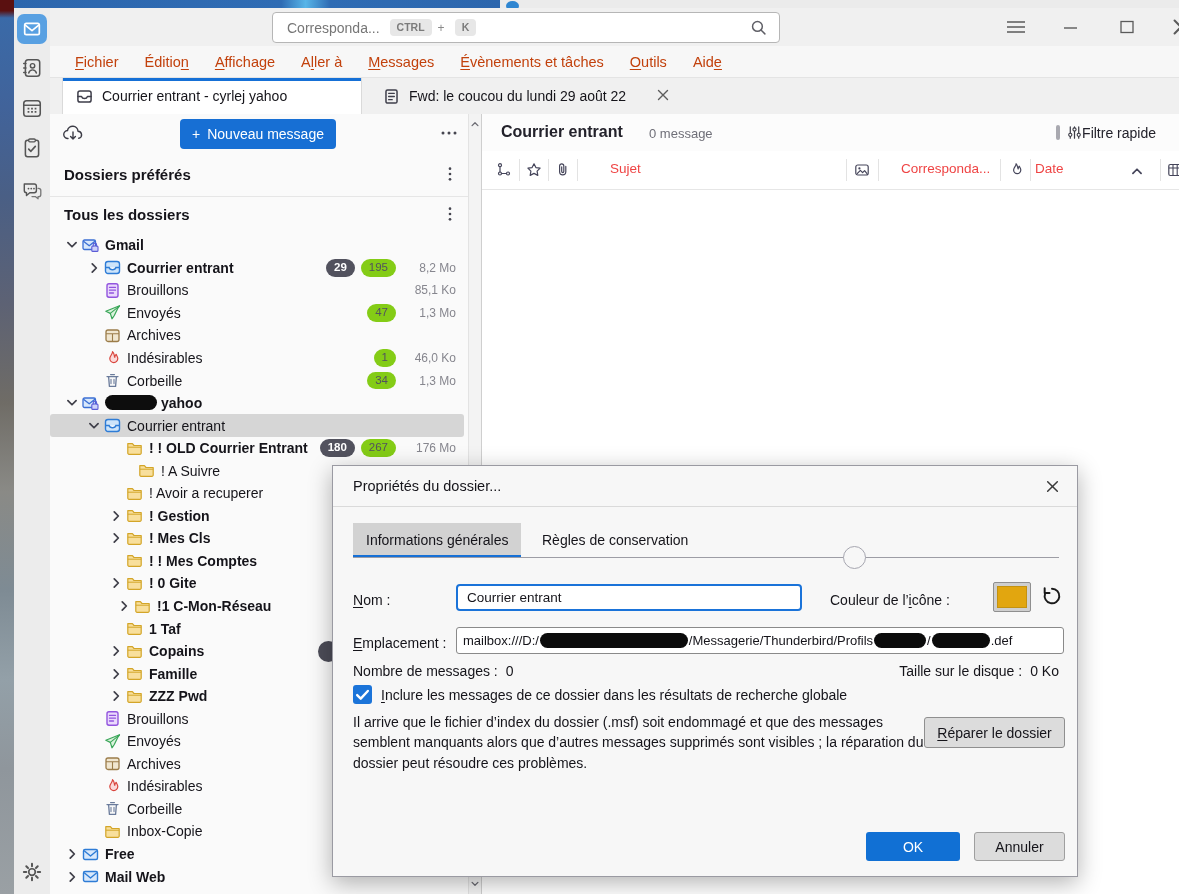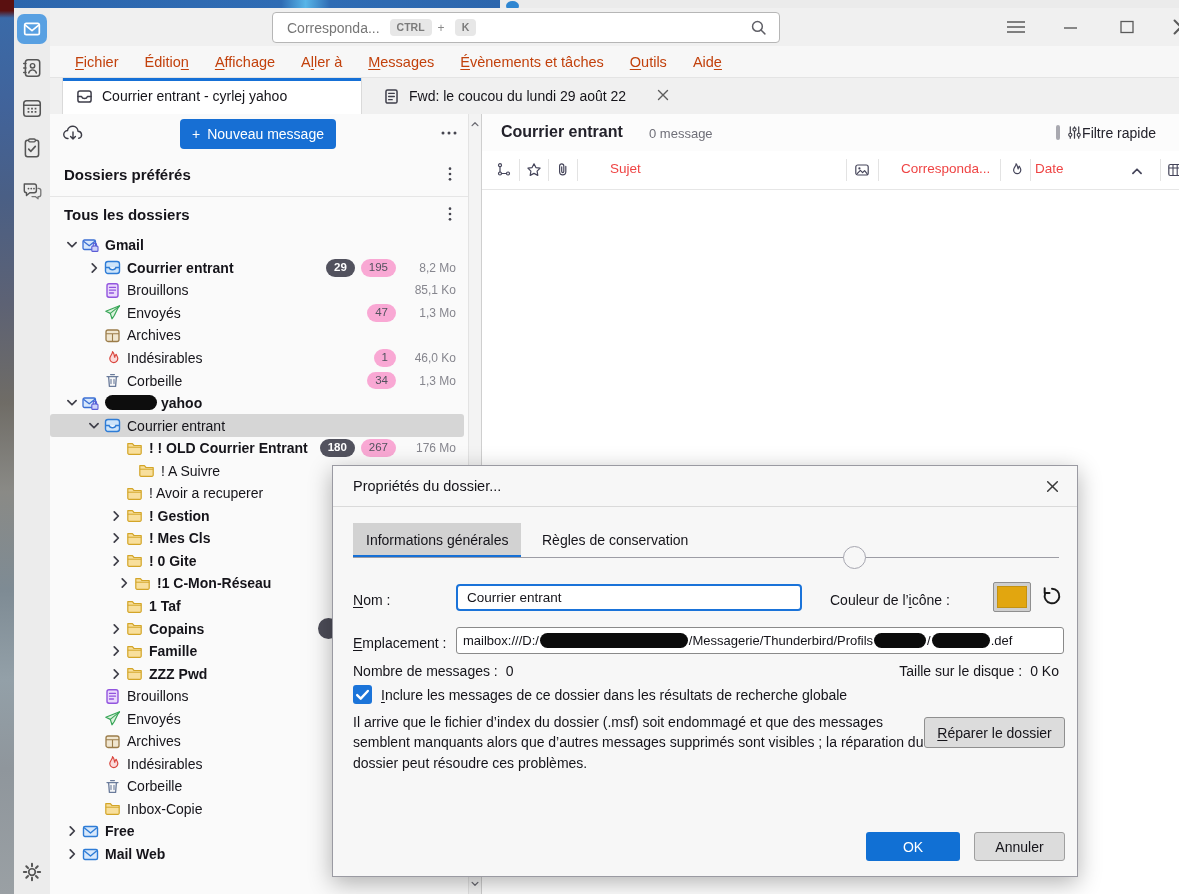--- a/index.html
+++ b/index.html
@@ -69,21 +69,21 @@
   .tree-row .chev{width:20px;height:14px;color:#3f3f49}
   .tree-row .ficon{width:17px;height:17px;margin-right:6px}
   .tree-row .lbl{white-space:nowrap}
   .tree-row.bold .lbl{font-weight:bold}
   .redact-blob{display:inline-block;width:52px;height:15px;background:#0d0d0d;border-radius:8px;margin-right:4px;vertical-align:-2px}
   .badges{position:absolute;right:8px;top:0;height:100%;display:flex;align-items:center;gap:6px}
   .slot{display:flex;justify-content:flex-end;align-items:center}
   .slot.u{min-width:36px}.slot.t{min-width:34px}.slot.s{min-width:54px}
   .pill{font-size:11.5px;line-height:1;padding:3px 8px;border-radius:10px}
   .pill.dark{background:#52525e;color:#fff;font-weight:bold}
-  .pill.light{background:#f9a8d4;color:#52525e}
+  .pill.light{background:#84cc16;color:#52525e}
   .sizetxt{font-size:12px;font-weight:400;color:#86868e}
   .half-badge{position:absolute;left:268px;top:1px;width:21px;height:21px;border-radius:50%;background:#4d4d58}
 
   
   #fpscroll{left:468px;top:114px;width:12px;height:780px;background:#f3f3f3;border-left:1px solid #e3e3e3}
   #fpscroll .ic{position:absolute;left:1px;width:10px;height:10px;color:#6a6a72}
 
   
   #msgpane{left:481px;top:114px;width:698px;height:780px;background:#fff;border-left:1px solid #cfcfcf}
   #mp-header{position:absolute;left:0;top:0;width:100%;height:37px;background:#fcfcfc;border-bottom:1px solid #e8e8e8}
@@ -516,20 +516,30 @@
         </span>
         <span class="ficon ic">
           <svg viewBox="0 0 17 17">
             <path d="M1.8 3.6h4.6l1.6 1.9h7.2v7.6a1.2 1.2 0 01-1.2 1.2H3a1.2 1.2 0 01-1.2-1.2z" fill="#f8df9c" stroke="#d3a528" stroke-width="1.2" stroke-linejoin="round"></path>
             <path d="M1.8 7.2h13.4" stroke="#d3a528" stroke-width="1"></path>
           </svg>
         </span>
         <span class="lbl">! Mes Cls</span>
       </div>
       <div class="tree-row bold" style="padding-left: 56px;">
+        <span class="chev ic"></span>
+        <span class="ficon ic">
+          <svg viewBox="0 0 17 17">
+            <path d="M1.8 3.6h4.6l1.6 1.9h7.2v7.6a1.2 1.2 0 01-1.2 1.2H3a1.2 1.2 0 01-1.2-1.2z" fill="#f8df9c" stroke="#d3a528" stroke-width="1.2" stroke-linejoin="round"></path>
+            <path d="M1.8 7.2h13.4" stroke="#d3a528" stroke-width="1"></path>
+          </svg>
+        </span>
+        <span class="lbl">! ! Mes Comptes</span>
+      </div>
+      <div class="tree-row bold" style="padding-left: 56px;">
         <span class="chev ic">
           <svg viewBox="0 0 12 12">
             <path d="M4.5 2.5 8 6l-3.5 3.5" stroke-linecap="round" stroke-linejoin="round" fill="none" stroke="currentColor" stroke-width="1.5"></path>
           </svg>
         </span>
         <span class="ficon ic">
           <svg viewBox="0 0 17 17">
             <path d="M1.8 3.6h4.6l1.6 1.9h7.2v7.6a1.2 1.2 0 01-1.2 1.2H3a1.2 1.2 0 01-1.2-1.2z" fill="#f8df9c" stroke="#d3a528" stroke-width="1.2" stroke-linejoin="round"></path>
             <path d="M1.8 7.2h13.4" stroke="#d3a528" stroke-width="1"></path>
           </svg>

